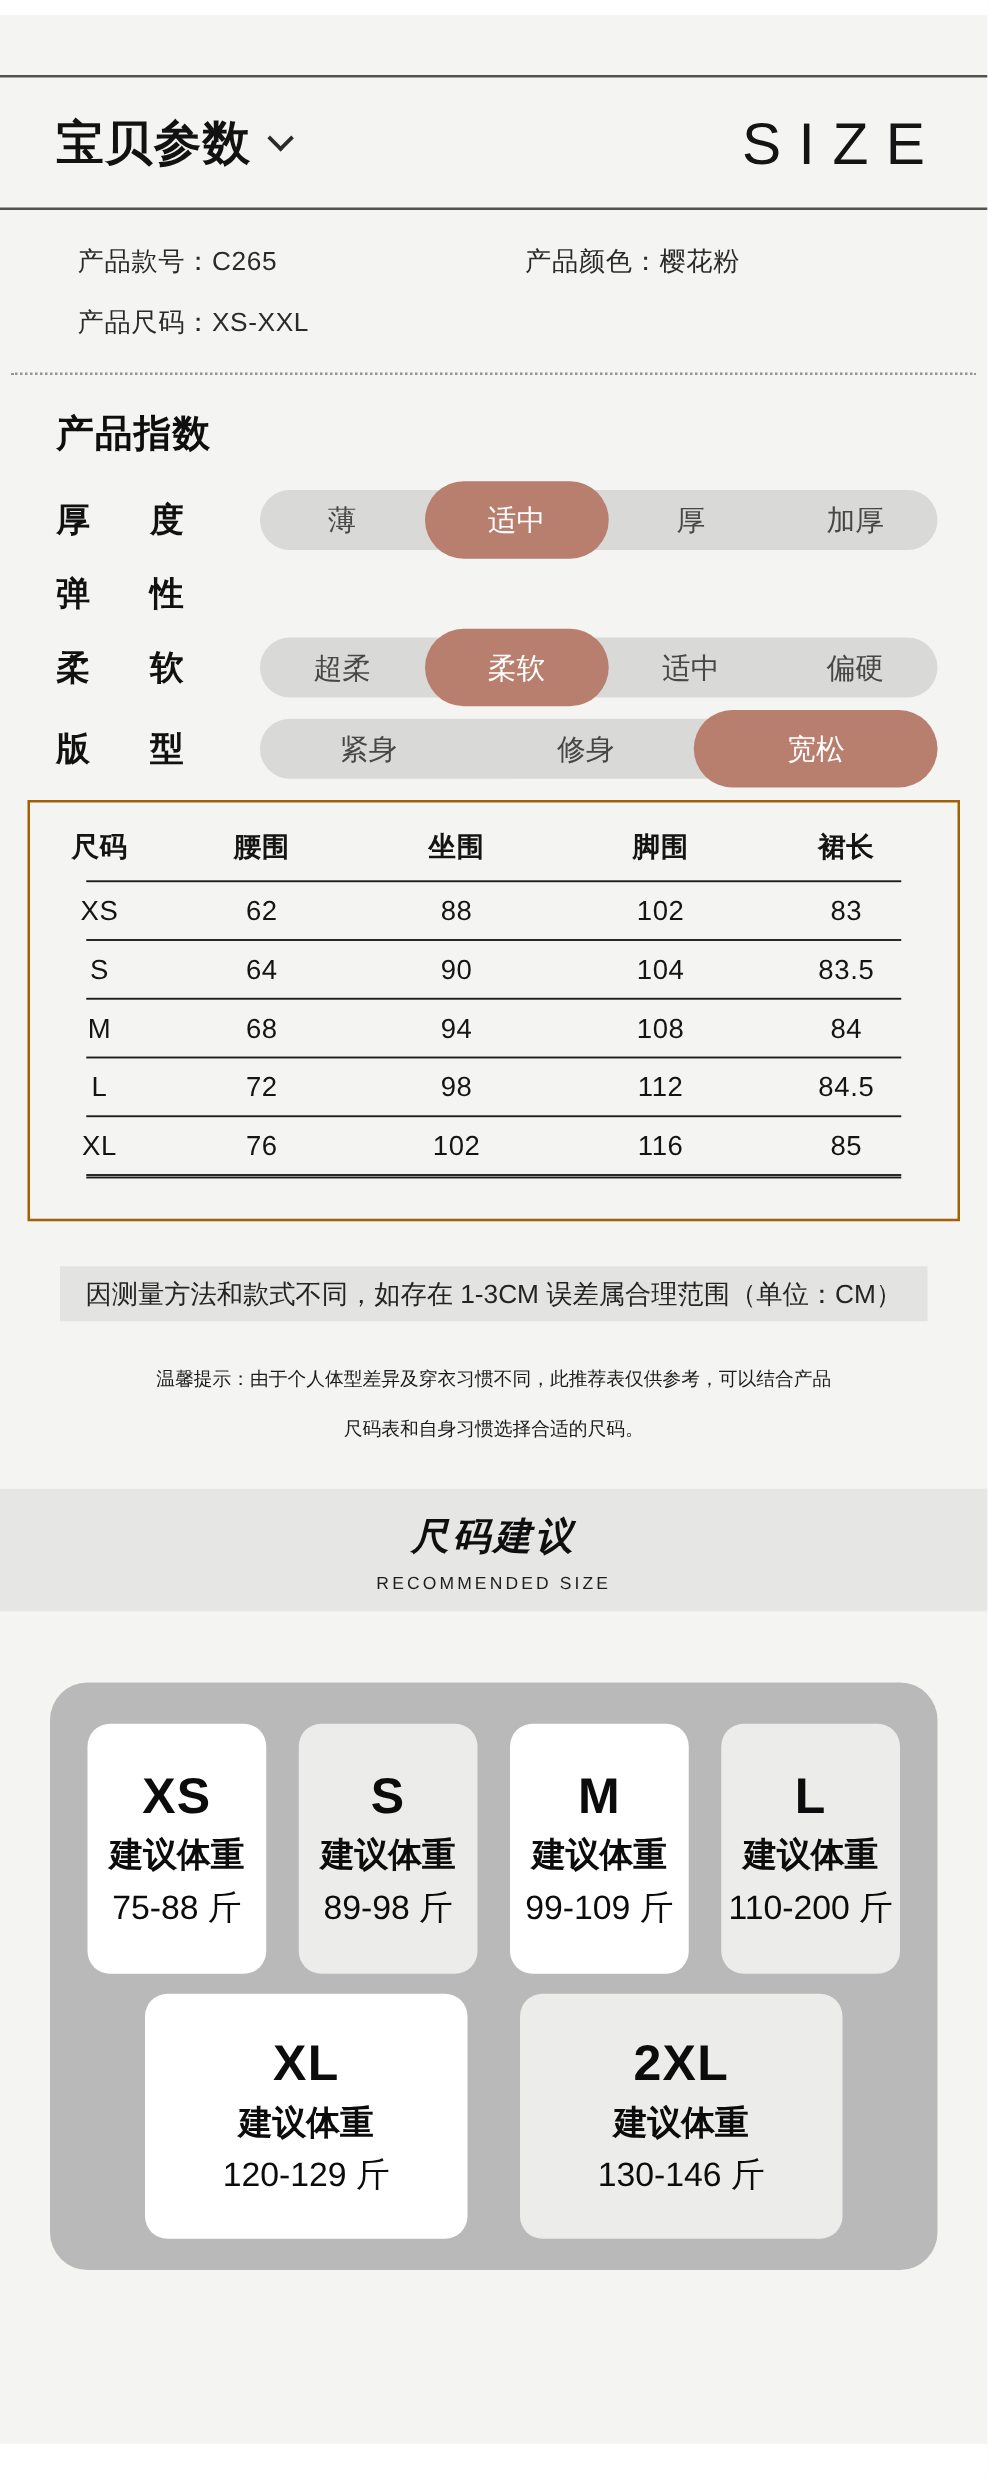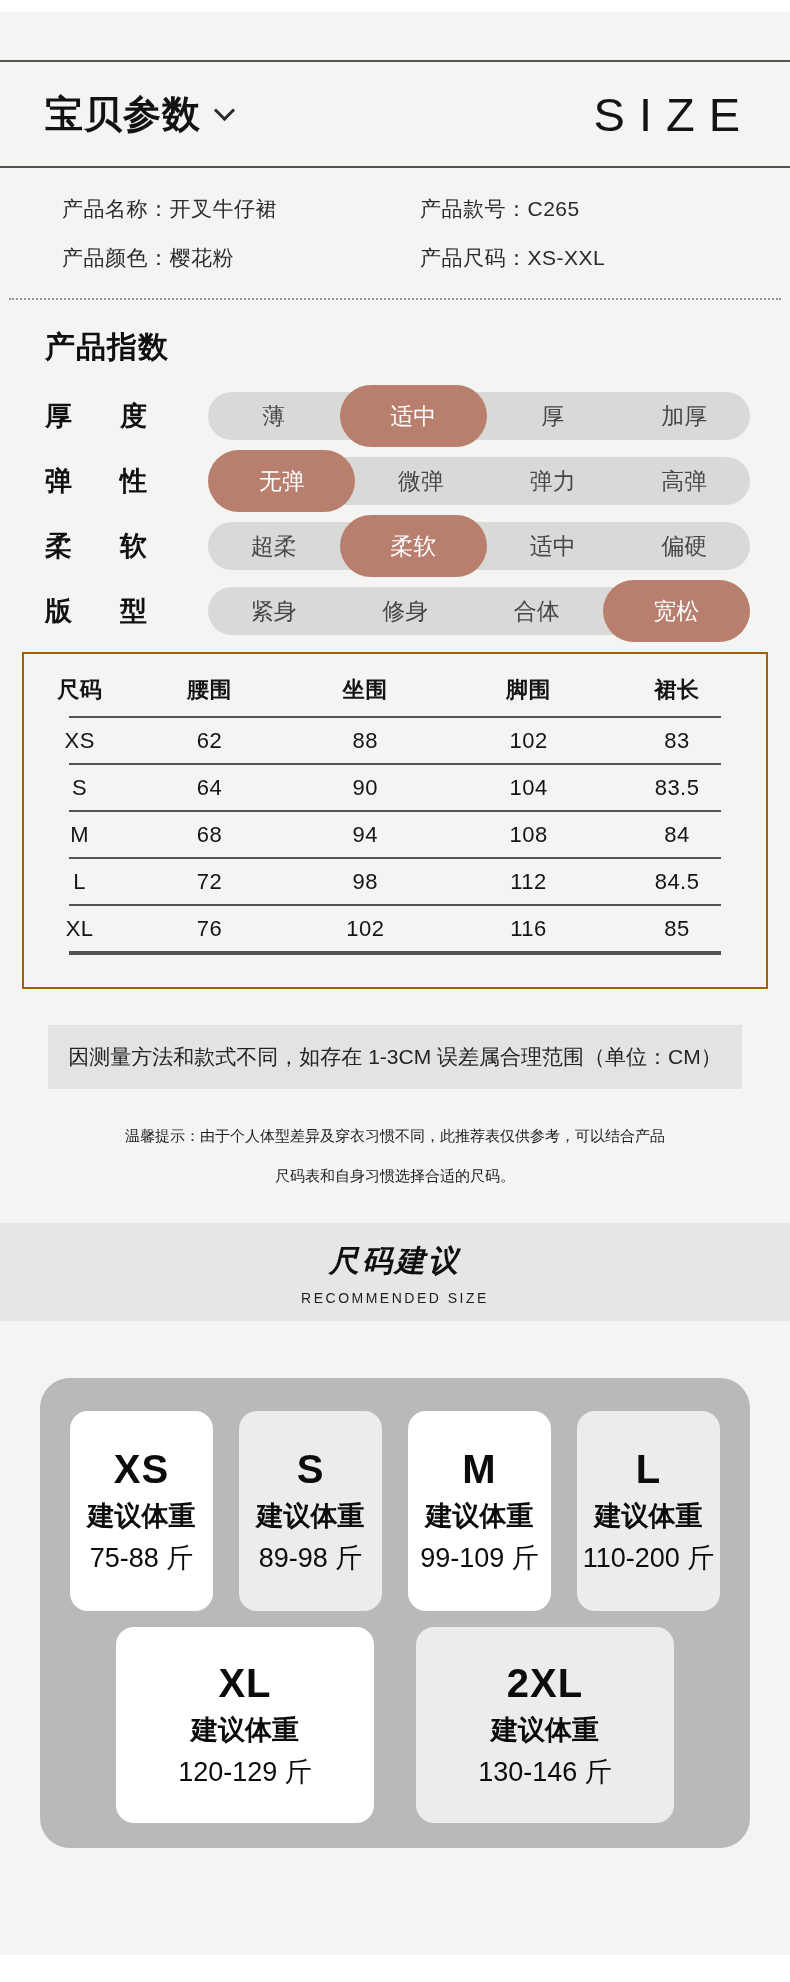--- a/index.html
+++ b/index.html
@@ -65,21 +65,21 @@
     display: grid; grid-template-columns: 15% 20% 22% 22% 21%;
     height: 45px; align-items: center; text-align: center;
     font-size: 22px; color: #141414; letter-spacing: 0.5px;
   }
   .trow.thead { height: 52px; font-weight: bold; }
   .trow span:last-child { padding-right: 22px; }
   .tline { height: 2px; background: #1c1c1c; margin: 0 45px; transform: scaleY(0.75); }
 
   
   .note {
-    margin: 36px 48px 0; background: #e3e3e2; height: 64px;
+    margin: 36px 48px 0; background: #e3e3e2; height: 44px;
     display: flex; align-items: center; justify-content: center;
     font-size: 21px; color: #242424;
   }
   .tip { margin-top: 27px; text-align: center; font-size: 15px; line-height: 40px; color: #1b1b1b; }
 
   
   .band { margin-top: 27px; background: #e6e6e5; text-align: center; padding: 18px 0 15px; }
   .band-title { font-size: 30px; font-weight: bold; color: #0f0f0f; letter-spacing: 3px; font-style: italic; }
   .band-sub { font-size: 14px; font-weight: 500; letter-spacing: 2.5px; color: #1e1e1e; margin-top: 8px; }
 
@@ -108,23 +108,20 @@
   <div class="titlebar">
     <div class="titlebar-left">
       <span class="t-title">宝贝参数</span>
       <span class="chev"></span>
     </div>
     <span class="t-size">SIZE</span>
   </div>
 
   <div class="pinfo">
     <div class="pinfo-item">
-      <span>产品名称：</span><span>开叉牛仔裙</span>
-    </div>
-    <div class="pinfo-item">
       <span>产品款号：</span><span>C265</span>
     </div>
     <div class="pinfo-item">
       <span>产品颜色：</span><span>樱花粉</span>
     </div>
     <div class="pinfo-item">
       <span>产品尺码：</span><span>XS-XXL</span>
     </div>
   </div>
 
@@ -138,44 +135,37 @@
       <div class="track">
         <div class="pill">薄</div>
         <div class="pill selected">适中</div>
         <div class="pill">厚</div>
         <div class="pill">加厚</div>
       </div>
     </div>
 
     <div class="idx-row">
       <span class="idx-label">弹 性</span>
-      <div class="track">
-        <div class="pill selected">无弹</div>
-        <div class="pill">微弹</div>
-        <div class="pill">弹力</div>
-        <div class="pill">高弹</div>
-      </div>
     </div>
 
     <div class="idx-row">
       <span class="idx-label">柔 软</span>
       <div class="track">
         <div class="pill">超柔</div>
         <div class="pill selected">柔软</div>
         <div class="pill">适中</div>
         <div class="pill">偏硬</div>
       </div>
     </div>
 
     <div class="idx-row">
       <span class="idx-label">版 型</span>
       <div class="track">
         <div class="pill">紧身</div>
         <div class="pill">修身</div>
-        <div class="pill">合体</div>
         <div class="pill selected">宽松</div>
       </div>
     </div>
   </div>
 
 
   <div class="stable">
     <div class="trow thead">
       <span>尺码</span>
       <span>腰围</span>

